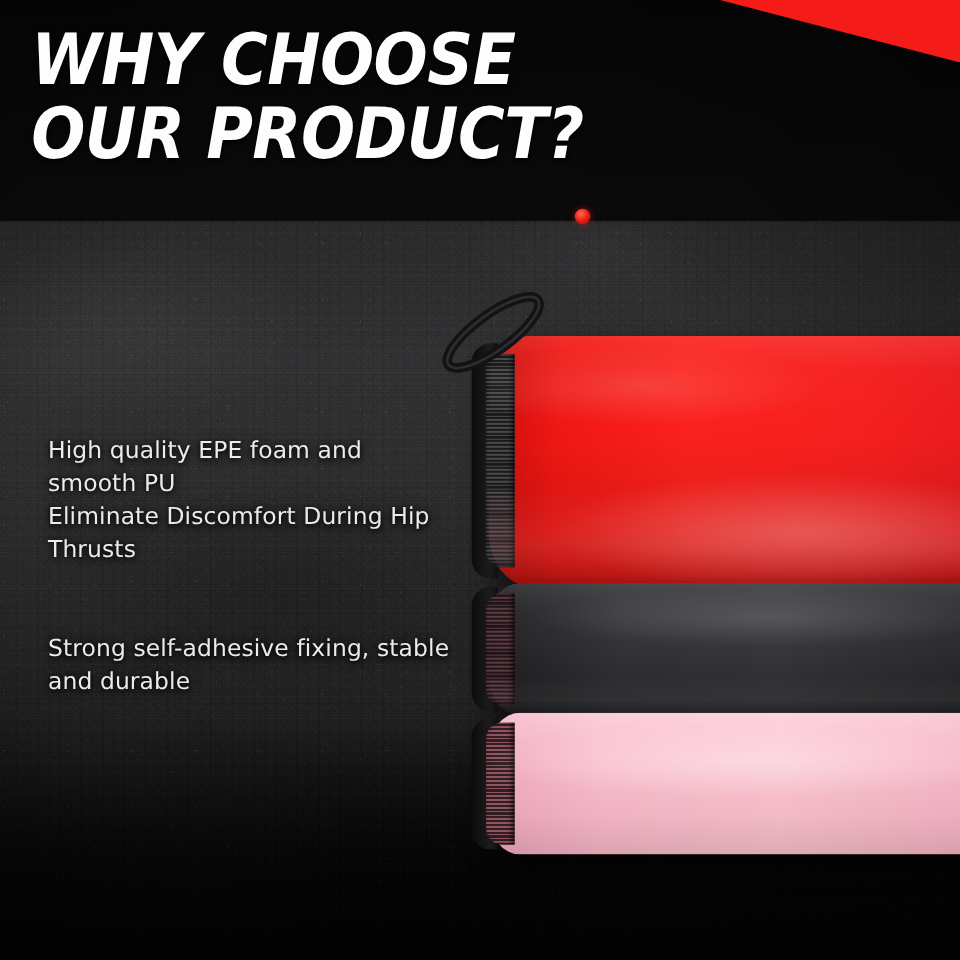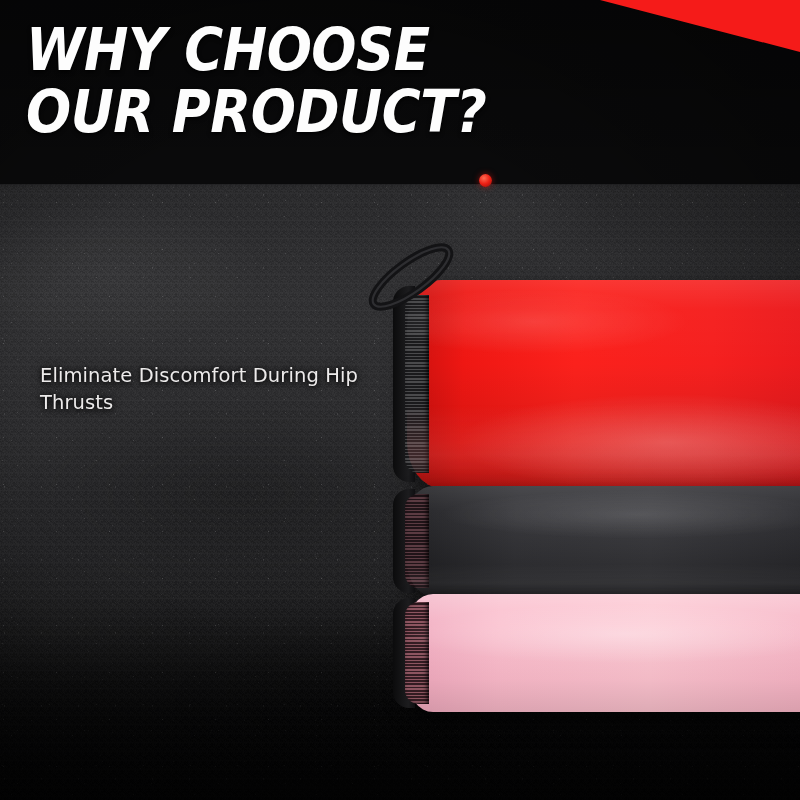--- a/index.html
+++ b/index.html
@@ -306,16 +306,18 @@
   </div>
 
   <div class="red-dot"></div>
 
   <h1 class="headline">
     <span class="hl-line">WHY CHOOSE</span>
     <span class="hl-line">OUR PRODUCT?</span>
   </h1>
 
   <div class="features">
+    <p class="feature">High quality EPE foam and smooth PU</p>
     <p class="feature">Eliminate Discomfort During Hip Thrusts</p>
+    <p class="feature">Strong self-adhesive fixing, stable and durable</p>
   </div>
 
 </div>
 
 </body></html>

